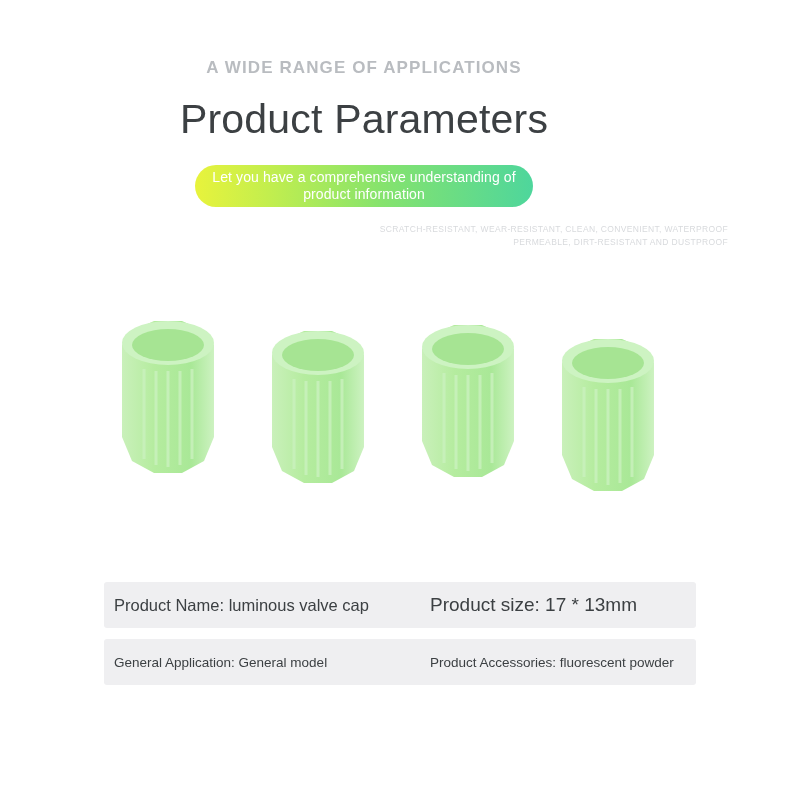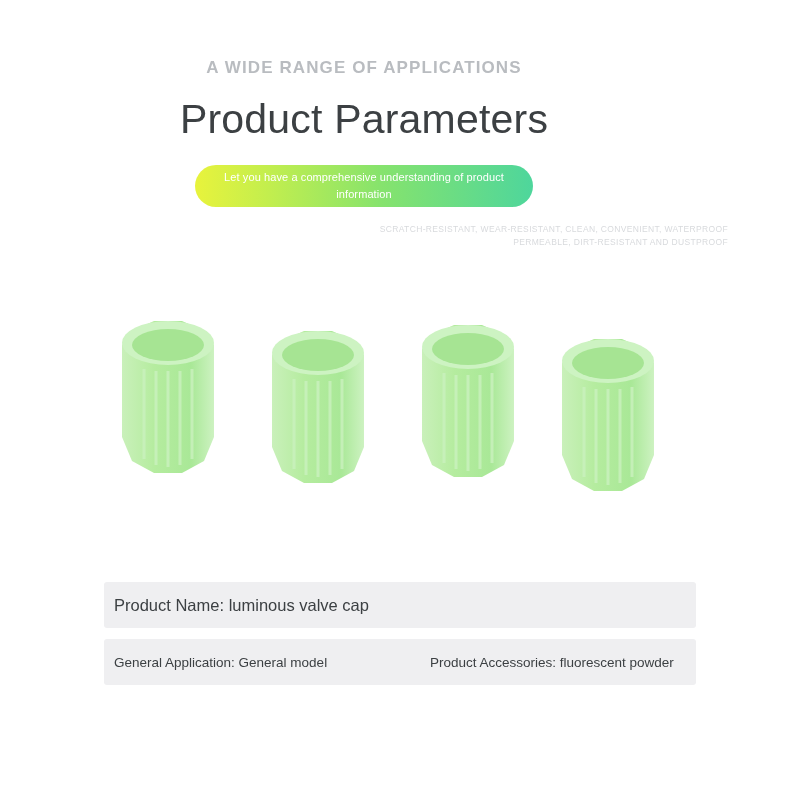--- a/index.html
+++ b/index.html
@@ -54,21 +54,21 @@
     border-radius: 21px;
     background: linear-gradient(90deg, #e8f33c 0%, #c2ee4e 22%, #86e36d 55%, #4ed69c 100%);
     display: flex;
     align-items: center;
     justify-content: center;
     padding: 4px 14px;
     box-sizing: border-box;
   }
   .pill-text {
     color: #ffffff;
-    font-size: 11px;
+    font-size: 14px;
     line-height: 17px;
     text-align: center;
     letter-spacing: 0.1px;
   }
 
   
   .subcaption {
     text-align: right;
     margin-top: 16px;
     color: #d8dadd;
@@ -208,20 +208,21 @@
         </g>
       </svg>
     </div>
 
   </div>
 
   <div class="specs">
 
     <div class="spec-row row-0">
       <div class="spec-cell spec-left">Product Name: luminous valve cap</div>
+      <div class="spec-cell spec-right">Product size: 17 * 13mm</div>
     </div>
 
     <div class="spec-row row-1">
       <div class="spec-cell spec-left">General Application: General model</div>
       <div class="spec-cell spec-right">Product Accessories: fluorescent powder</div>
     </div>
 
 
   </div>
 

